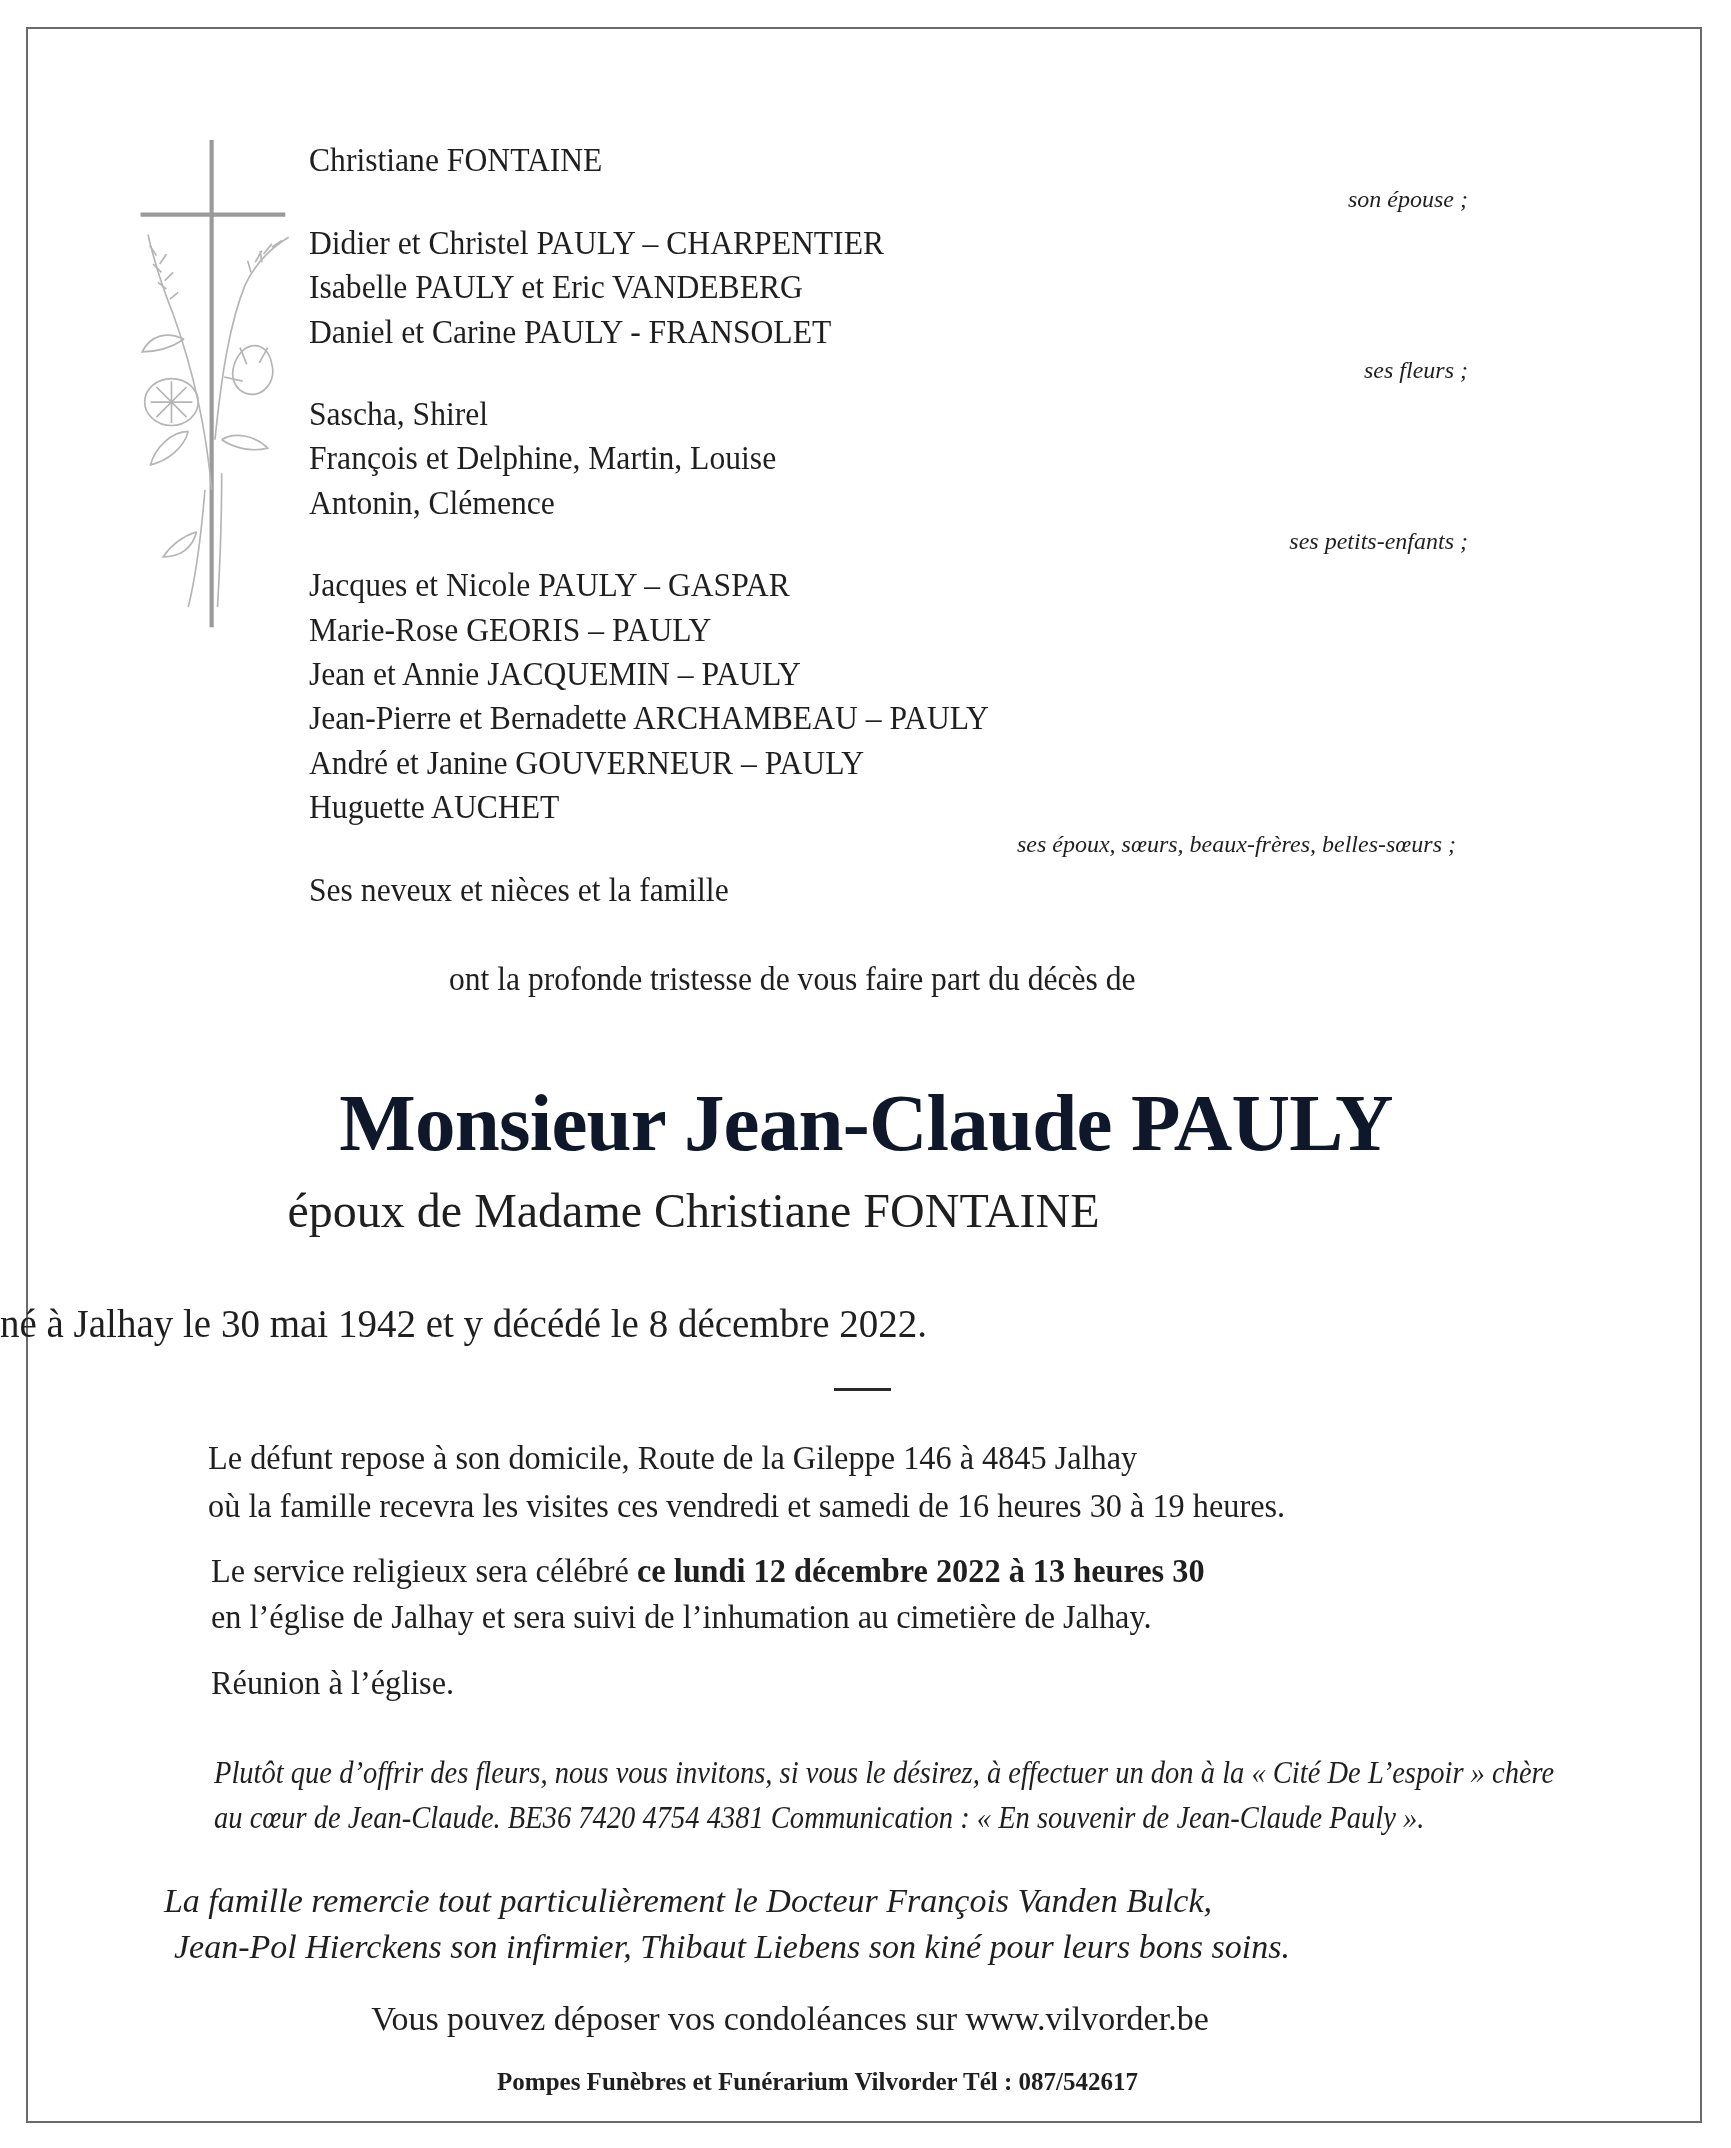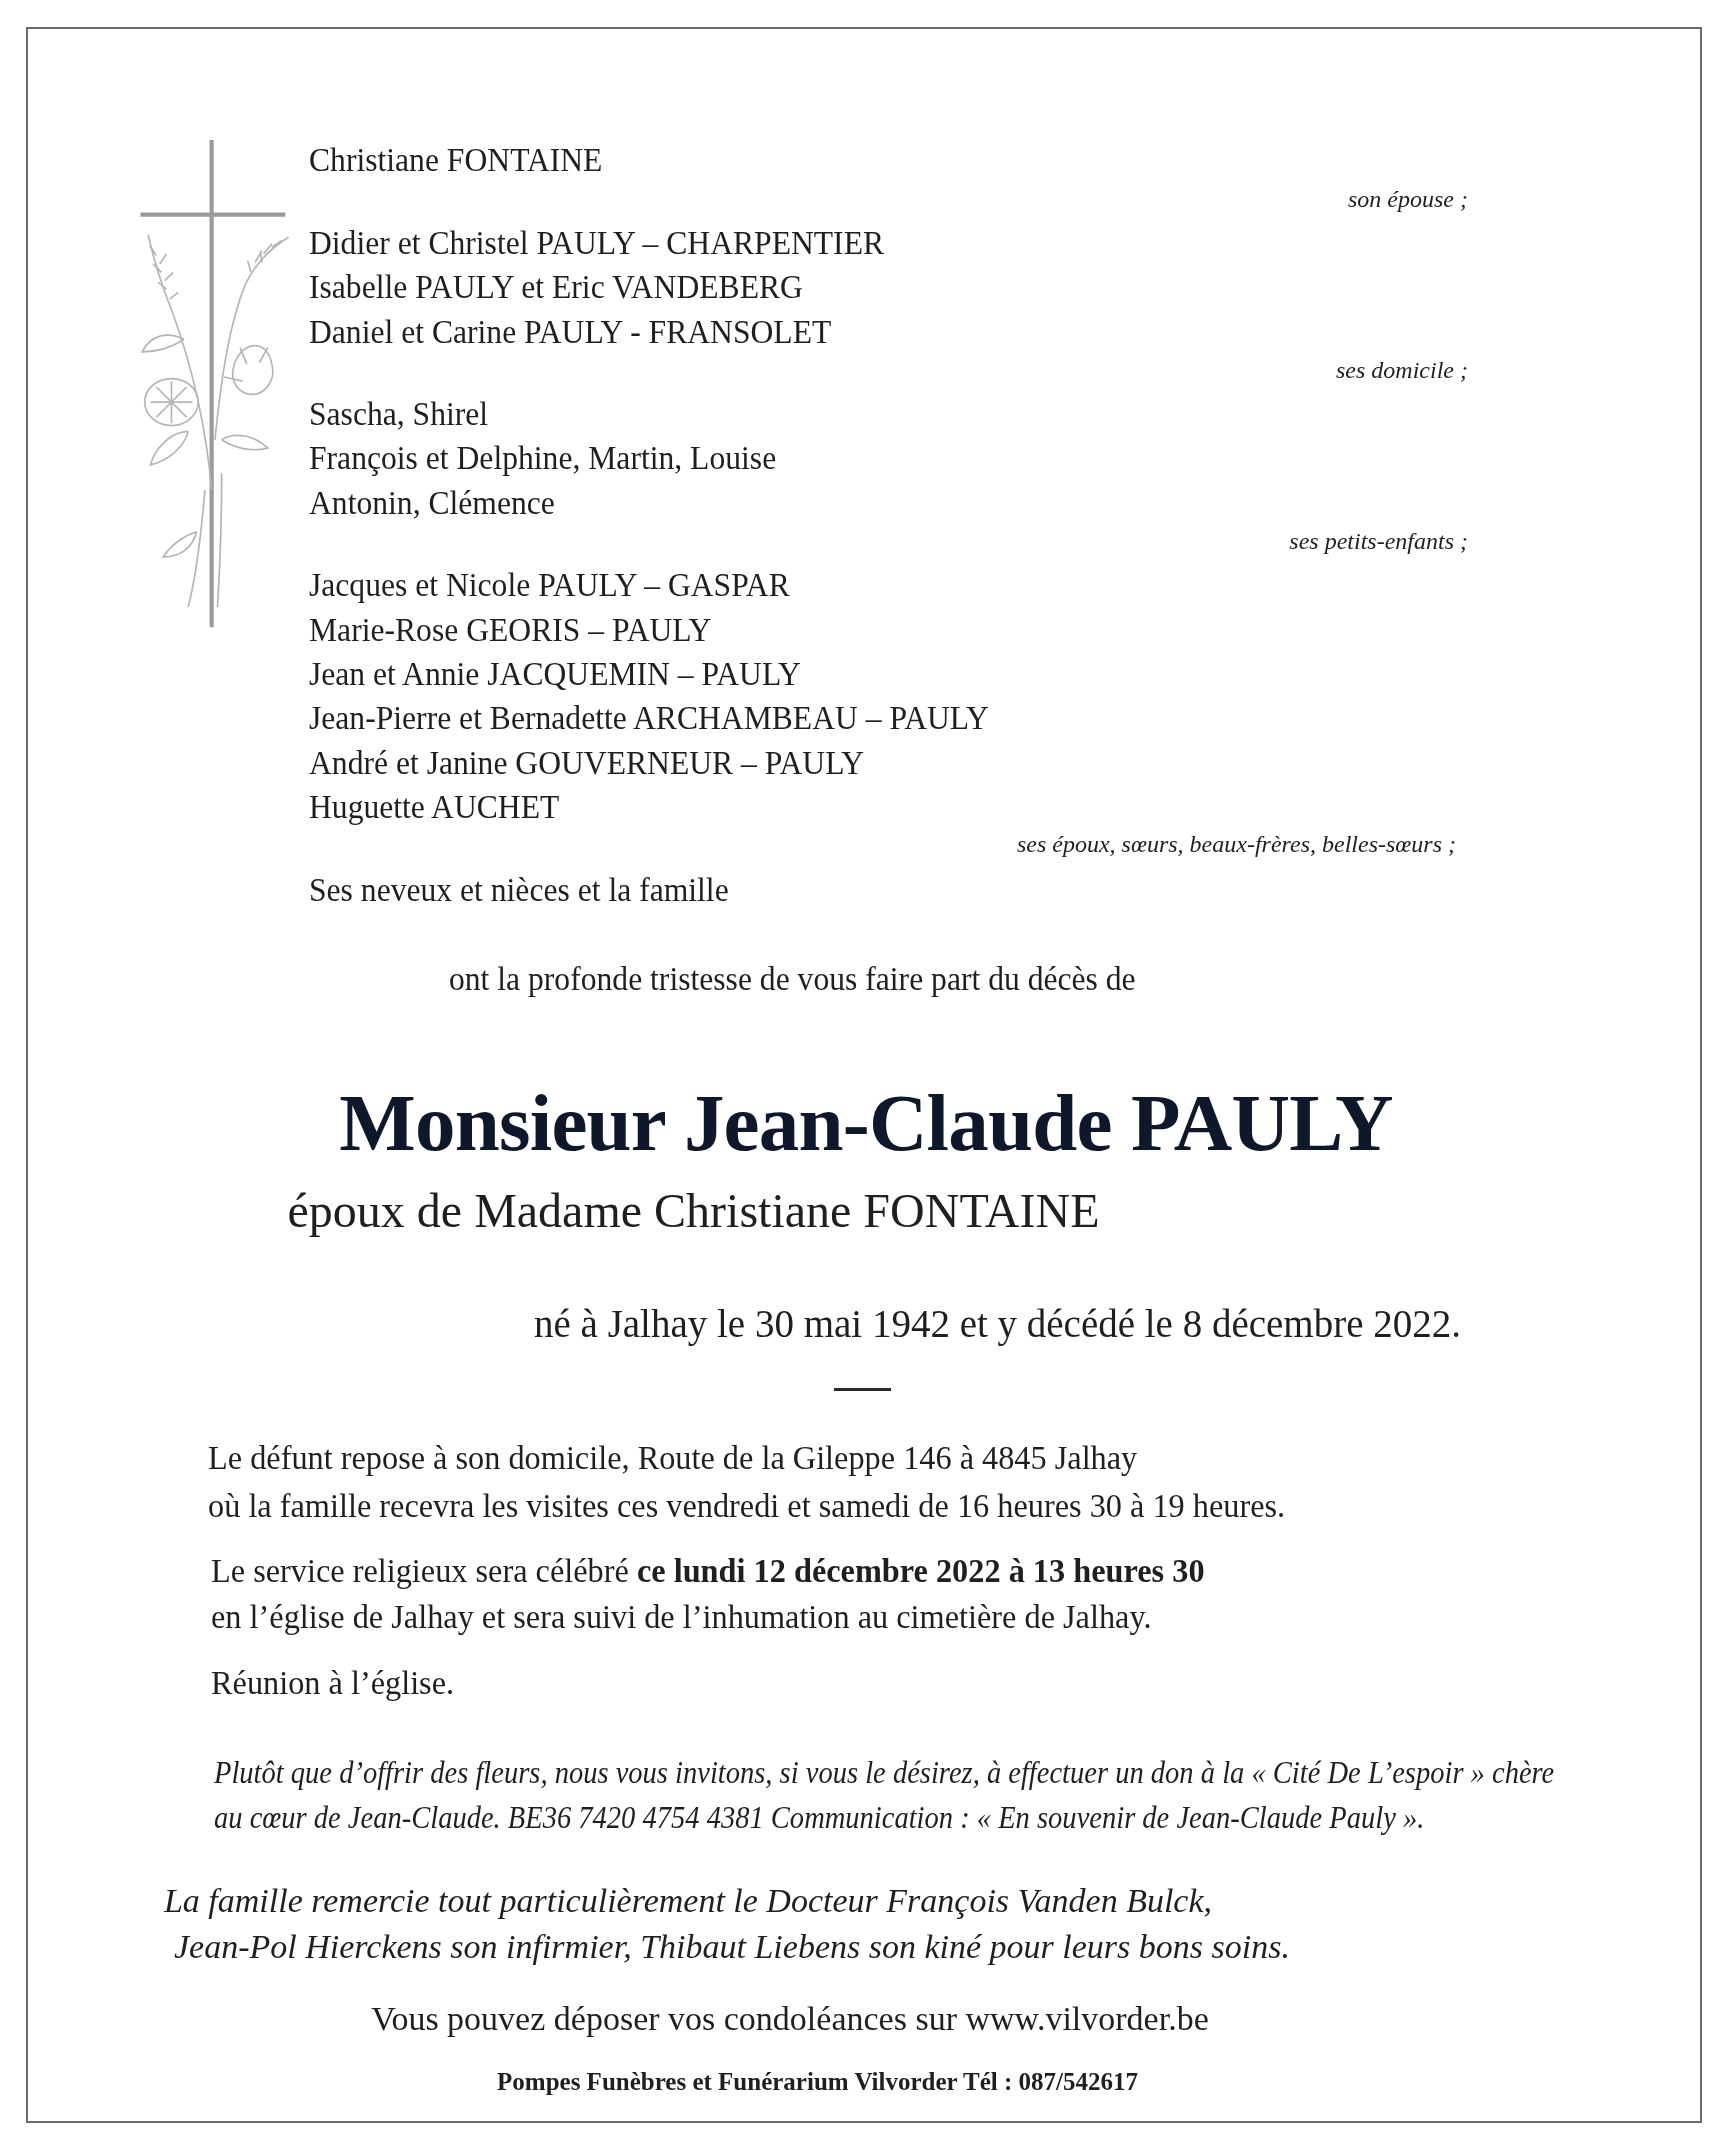--- a/index.html
+++ b/index.html
@@ -7,21 +7,21 @@
          font-family: "Liberation Serif", "DejaVu Serif", serif; color: #1f1f1f; }
   .frame { position: absolute; left: 26px; top: 27px; width: 1676px; height: 2096px;
            border: 2.5px solid #6a6a6a; box-sizing: border-box; }
   .abs { position: absolute; white-space: nowrap; }
   .name { font-size: 34px; line-height: 44px; transform: scaleX(0.93); transform-origin: left top; }
   .rel { font-style: italic; font-size: 24px; text-align: right; right: 0; }
   .relwrap { position: absolute; left: 0; width: 1468px; }
   .announce { font-size: 34px; }
   .title { font-weight: bold; font-size: 81px; left: 0; width: 1732px; text-align: center; letter-spacing: -0.8px; color: #0f172a; }
   .subtitle { font-size: 48px; left: 0; width: 1387px; text-align: center; }
-  .dates { font-size: 39px; left: 0; width: 1461px; text-align: right; }
+  .dates { font-size: 39px; left: 0; width: 1461px; text-align: left; }
   .sep { position: absolute; left: 834px; top: 1388px; width: 57px; height: 2.5px; background: #2a2a2a; }
   .body { font-size: 34px; transform: scaleX(0.95); transform-origin: left top; }
   .body b { font-weight: bold; }
   .italic { font-style: italic; font-size: 31px; transform: scaleX(0.92); transform-origin: left top; }
   .thanks { font-style: italic; font-size: 34px; left: 0; width: 1376px; text-align: center; }
   .condol { font-size: 34px; left: 0; width: 1580px; text-align: center; }
   .footer { font-weight: bold; font-size: 25px; left: 0; width: 1635px; text-align: center; }
   .cross { position: absolute; left: 138px; top: 138px; }
 </style>
 </head>
@@ -56,21 +56,21 @@
 
 <div class="abs name" style="left:309px; top:138px;">Christiane FONTAINE</div>
 <div class="relwrap" style="top:186px;">
     <div class="abs rel">son épouse ;</div>
   </div>
 
 <div class="abs name" style="left:309px; top:221px;">Didier et Christel PAULY – CHARPENTIER</div>
 <div class="abs name" style="left:309px; top:265px;">Isabelle PAULY et Eric VANDEBERG</div>
 <div class="abs name" style="left:309px; top:310px;">Daniel et Carine PAULY - FRANSOLET</div>
 <div class="relwrap" style="top:357px;">
-    <div class="abs rel">ses domicile ;</div>
+    <div class="abs rel">ses fleurs ;</div>
   </div>
 
 <div class="abs name" style="left:309px; top:392px;">Sascha, Shirel</div>
 <div class="abs name" style="left:309px; top:436px;">François et Delphine, Martin, Louise</div>
 <div class="abs name" style="left:309px; top:481px;">Antonin, Clémence</div>
 <div class="relwrap" style="top:528px;">
     <div class="abs rel">ses petits-enfants ;</div>
   </div>
 
 <div class="abs name" style="left:309px; top:563px;">Jacques et Nicole PAULY – GASPAR</div>

